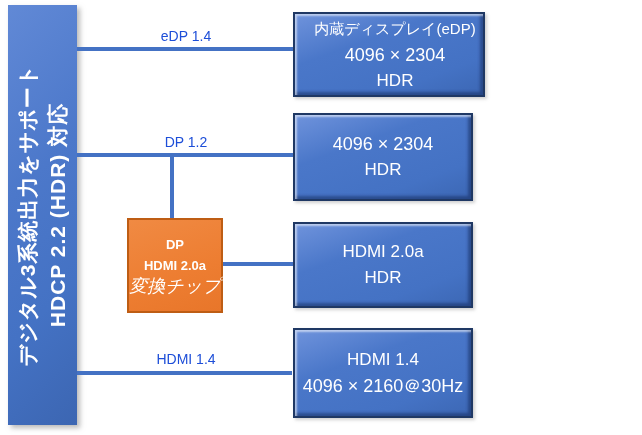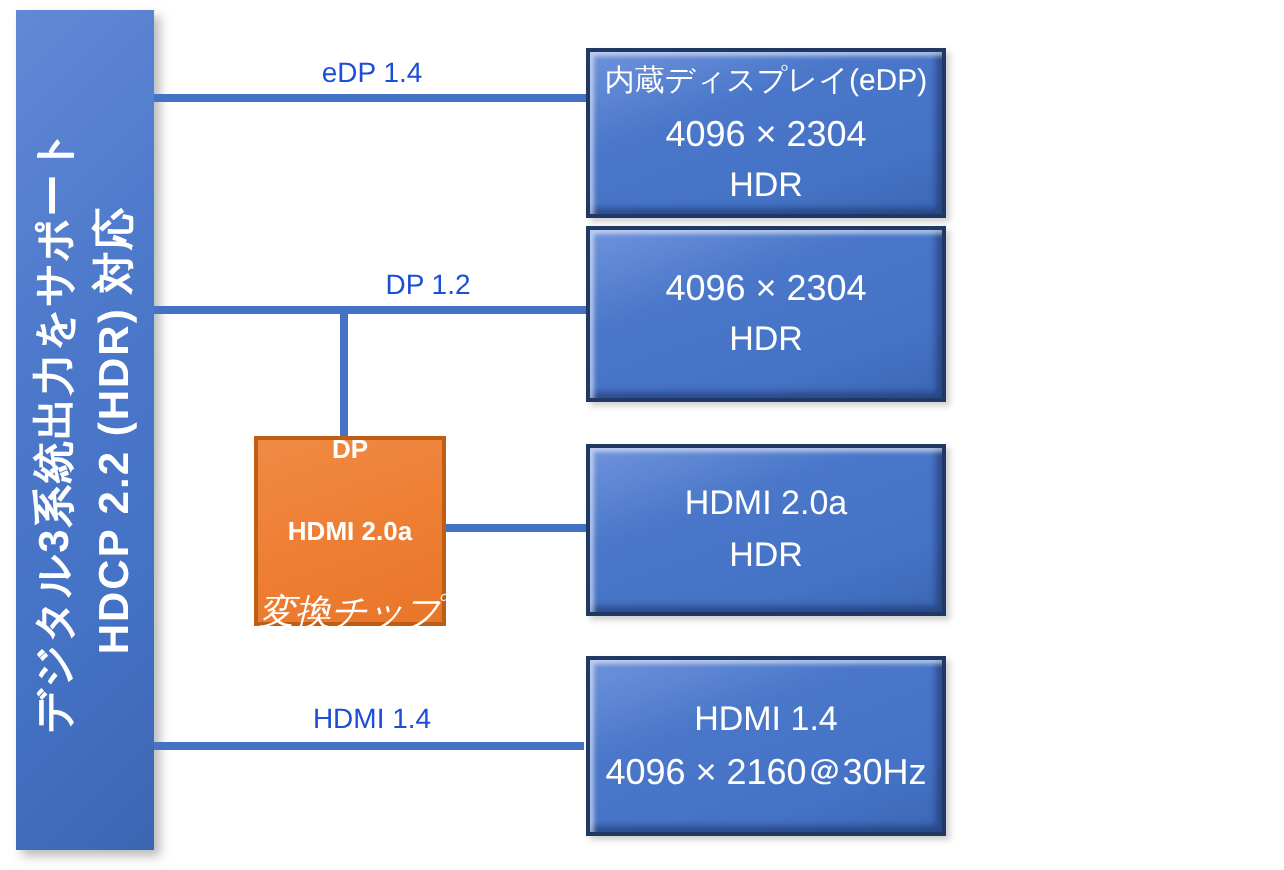--- a/index.html
+++ b/index.html
@@ -25,49 +25,49 @@
   .conn-dp    {left:77px; top:153px; width:218px;height:4px;}
   .conn-drop  {left:170px;top:157px; width:4px;  height:61px;}
   .conn-chip  {left:223px;top:262px; width:70px; height:4px;}
   .conn-hdmi  {left:77px; top:371px; width:215px;height:4px;}
   
   .conn-label{
     position:absolute;left:77px;width:218px;text-align:center;
     color:#1d4ed8;font-size:14px;font-weight:normal;
   }
   .lbl-edp {top:28px;}
-  .lbl-dp  {top:134px;margin-left:28px;}
+  .lbl-dp  {top:134px;}
   .lbl-hdmi{top:351px;}
   
   .box{
     position:absolute;left:293px;width:176px;
     background:linear-gradient(160deg,#6f93dc 0%,#4a77c9 35%,#4472C4 75%,#3c67b4 100%);
     border:2px solid #1F3864;
     box-shadow:inset 2px 2px 2px rgba(255,255,255,0.55),
                inset -3px -3px 3px rgba(18,38,88,0.50),
                2px 2px 3px rgba(150,150,150,0.45);
     color:#ffffff;display:flex;flex-direction:column;justify-content:center;align-items:center;
     text-align:center;line-height:26px;
   }
-  .box-1{top:24px;height:81px;}
+  .box-1{top:12px;height:81px;padding-left:12px;}
   .box-2{top:113px;height:84px;}
   .box-3{top:222px;height:82px;}
   .box-4{top:328px;height:86px;}
   .box-title{font-size:17px;}
   .box-1 .box-title{font-size:15px;}
   .box-res{font-size:18px;}
   .box-feature{font-size:17px;}
   .box-feature:empty{display:none;}
   
   .chip{
     position:absolute;left:127px;top:218px;width:92px;height:91px;
     background:linear-gradient(160deg,#f08a43 0%,#ED7D31 60%,#e8762a 100%);
     border:2px solid #BE5D14;
     color:#ffffff;display:flex;flex-direction:column;justify-content:center;align-items:center;
-    text-align:left;line-height:21px;gap:20px;
+    text-align:left;line-height:21px;
   }
   .chip-small{font-size:13px;font-weight:bold;}
   .chip-big{font-size:18px;font-style:italic;}
   
   .footnote{
     position:absolute;left:473px;top:285px;
     color:#000000;font-size:13px;white-space:nowrap;
   }
 </style>
 </head>

